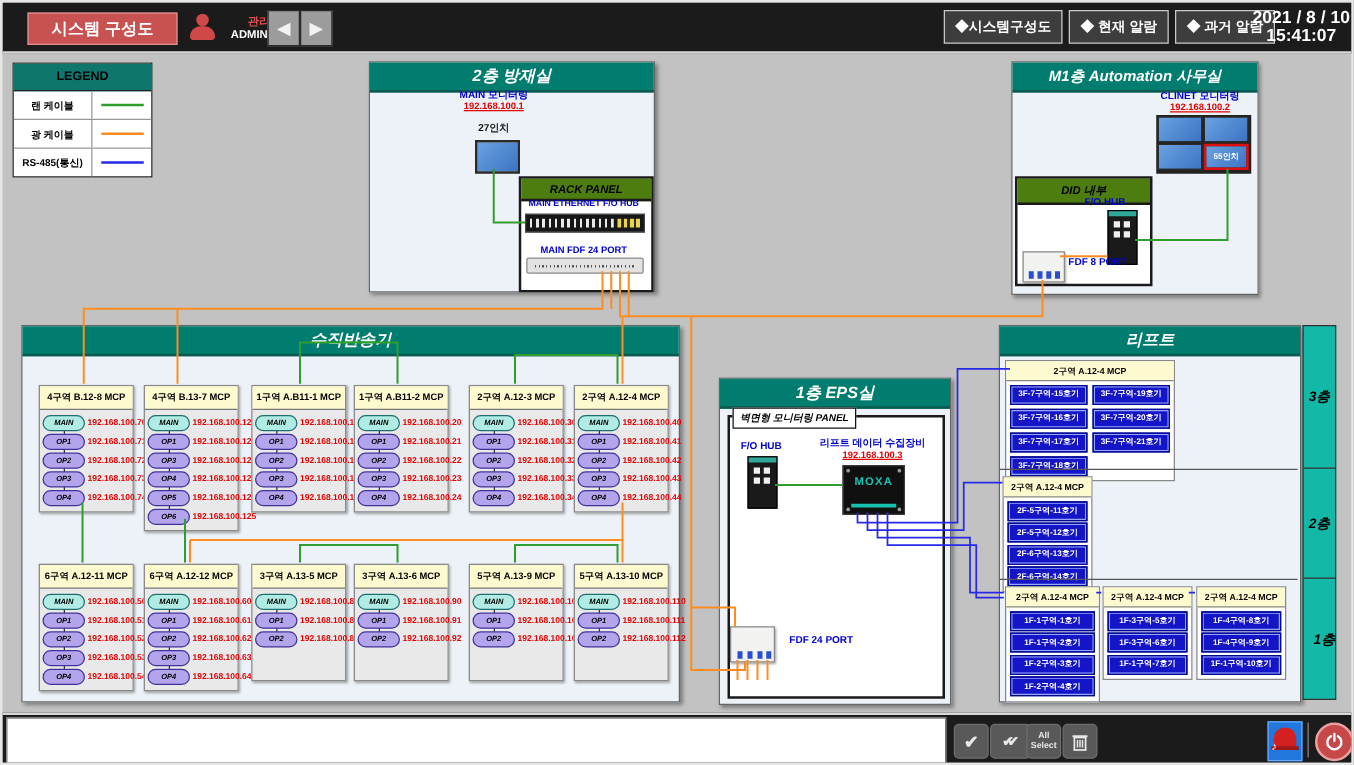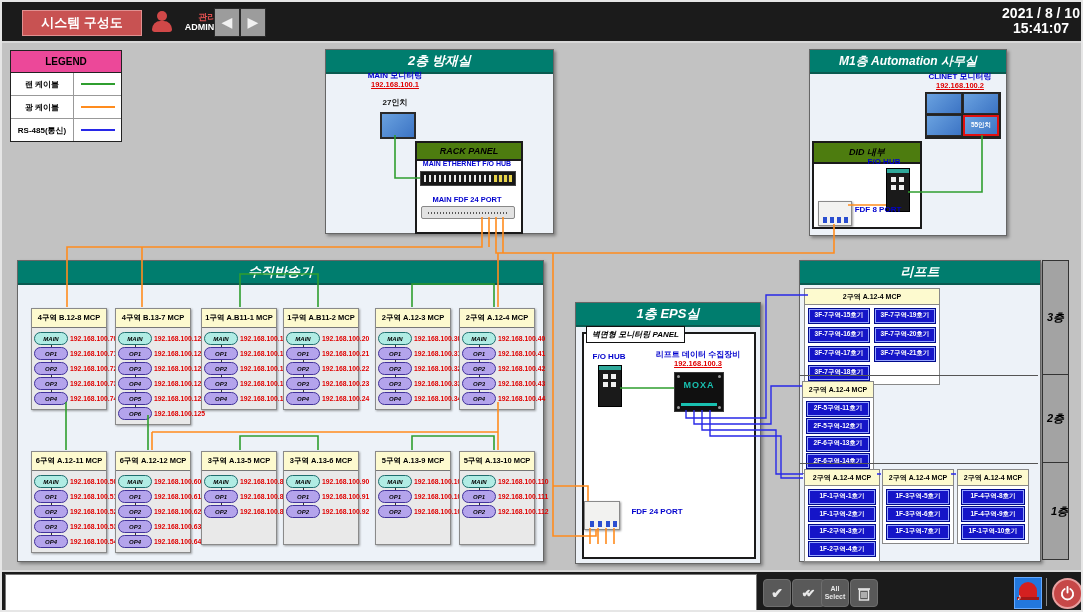--- a/index.html
+++ b/index.html
@@ -16,21 +16,21 @@
   .admin-mode{left:174px;top:9px;width:92px;color:#e05050;font-size:9px;font-weight:bold;text-align:center;}
   .admin-user{left:174px;top:20px;width:92px;color:#fff;font-size:9px;font-weight:bold;text-align:center;}
   .arrow-btn{top:6px;width:24px;height:27px;background:#9c9c9c;border:1px solid #2a2a2a;color:#f2f2f2;
              font-size:14px;text-align:center;line-height:27px;cursor:pointer;}
   .navrow{top:6px;height:27px;display:flex;gap:5px;}
   .nav-btn{height:25px;min-width:62px;padding:0 8px;background:#3d3d3d;border:1px solid #c8c8c8;color:#fff;
            font-size:11px;font-weight:bold;display:flex;align-items:center;justify-content:center;cursor:pointer;white-space:nowrap;}
   .datetime{left:998px;top:4px;width:82px;color:#fff;font-size:14px;font-weight:bold;text-align:center;line-height:15px;}
   
   #legend{left:8px;top:48px;width:110px;background:#fff;border:1px solid #222;}
-  #legend .hd{background:#ec4899;border-bottom:1px solid #222;font-size:10px;font-weight:bold;text-align:center;padding:5px 0;}
+  #legend .hd{background:#0f766e;border-bottom:1px solid #222;font-size:10px;font-weight:bold;text-align:center;padding:5px 0;}
   .legend-row{display:flex;height:22px;border-bottom:1px solid #999;}
   .legend-row:last-child{border-bottom:none;}
   .legend-lab{width:62px;border-right:1px solid #999;font-size:8px;font-weight:bold;display:flex;align-items:center;justify-content:center;}
   .legend-line{flex:1;display:flex;align-items:center;justify-content:center;}
   .legend-line i{display:block;width:34px;height:2px;}
   
   .roombox{background:#edf2f8;border:1px solid #666;box-shadow:2px 2px 3px rgba(0,0,0,.35);}
   .room-h{height:22px;line-height:22px;background:#007d6e;border-bottom:2px solid #0a5a50;color:#fff;
           font-size:13px;font-weight:bold;font-style:italic;text-align:center;}
   .blue-label{color:#0000cd;font-weight:bold;font-size:8px;text-align:center;white-space:nowrap;}
@@ -69,21 +69,21 @@
   .vline{position:absolute;left:19px;width:1px;background:#333;z-index:1;}
   
   .lift-section{position:absolute;left:0;width:238px;border-top:1px solid #555;}
   .lift-section.first{border-top:none;}
   .lift-group{position:absolute;background:#fff;border:1px solid #888;}
   .lift-gh{background:#fdfacf;border-bottom:1px solid #888;font-size:7px;font-weight:bold;text-align:center;padding:2.5px 0;white-space:nowrap;}
   .lift-body{padding:1px 2px 2px 2px;}
   .lift-body.two{display:grid;grid-template-columns:1fr 1fr;grid-auto-flow:column;grid-template-rows:repeat(4,auto);column-gap:2px;}
   .lift-btn{background:#1515c8;color:#fff;font-size:6.5px;font-weight:bold;text-align:center;padding:2.5px 0;
             border:1px solid #000a8a;box-shadow:inset 0 0 0 1px #98a6ff;margin:1.5px 1px;white-space:nowrap;cursor:pointer;}
-  #floorcol{left:1040px;top:258px;width:27px;height:300px;background:#a3a3a3;border:1px solid #333;box-sizing:border-box;}
+  #floorcol{left:1040px;top:258px;width:27px;height:300px;background:#14b8a6;border:1px solid #333;box-sizing:border-box;}
   .floor-cell{border-bottom:1px solid #333;display:flex;align-items:center;justify-content:center;
               font-size:11px;font-weight:bold;font-style:italic;}
   .floor-cell:last-child{border-bottom:none;}
   
   #bottombar{left:0;top:568px;width:1083px;height:44px;background:#1b1b1b;border-top:2px solid #d8d8d8;}
   #alarmstrip{left:3px;top:2px;width:750px;height:37px;background:#fff;border:1px solid #777;}
   .bb-btn{top:7px;width:26px;height:26px;background:#595959;border:1px solid #6e6e6e;border-radius:4px;color:#e8e8e8;
           display:flex;align-items:center;justify-content:center;cursor:pointer;font-weight:bold;}
   .bb-sep{left:1044px;top:6px;width:1px;height:28px;background:#888;}
   .bell-btn{left:1012px;top:5px;width:26px;height:30px;background:#2277dd;border:1px solid #66aaff;cursor:pointer;overflow:hidden;}
@@ -103,20 +103,25 @@
   <div id="topbar" class="abs">
     <div class="abs title-btn">시스템 구성도</div>
     <div class="abs admin-icon">
       <div class="admin-head"></div>
         <div class="admin-body"></div>
     </div>
     <div class="abs admin-mode">관리자 모드</div>
     <div class="abs admin-user">ADMINISTRATOR</div>
     <div class="abs arrow-btn" style="left:212px"><span>◀</span></div>
     <div class="abs arrow-btn" style="left:238px"><span>▶</span></div>
+    <div class="abs navrow" style="left:753px" id="navright">
+        <div class="nav-btn">◆시스템구성도</div>
+        <div class="nav-btn">◆ 현재 알람</div>
+        <div class="nav-btn">◆ 과거 알람</div>
+      </div>
     <div class="abs datetime">
       <div>2021 / 8 / 10</div>
       <div>15:41:07</div>
     </div>
   </div>
 
   <div id="legend" class="abs">
     <div class="hd">LEGEND</div>
     <div id="legend-rows">
         <div class="legend-row">
@@ -133,21 +138,21 @@
         </div>
         <div class="legend-row">
           <div class="legend-lab">RS-485(통신)</div>
           <div class="legend-line">
             <i style="background: rgb(40, 40, 232);"></i>
           </div>
         </div>
       </div>
   </div>
 
-  <div class="abs roombox" style="left:293px;top:47px;width:227px;height:183px;margin-left:30px;">
+  <div class="abs roombox" style="left:293px;top:47px;width:227px;height:183px;">
     <div class="room-h">2층 방재실</div>
   </div>
   <div class="abs blue-label" style="left:343px;top:68px;width:100px;">MAIN 모니터링</div>
   <div class="abs red-ip" style="left:343px;top:78px;width:100px;">192.168.100.1</div>
   <div class="abs blk-label" style="left:363px;top:95px;width:60px;">27인치</div>
   <div class="abs monitor" style="left:378px;top:110px;width:32px;height:23px;"></div>
   <div class="abs innerpanel" style="left:413px;top:139px;width:104px;height:89px;">
     <div class="hd">RACK PANEL</div>
   </div>
   <div class="abs blue-label" style="left:417px;top:158px;width:96px;font-size:7px;">MAIN ETHERNET F/O HUB</div>

